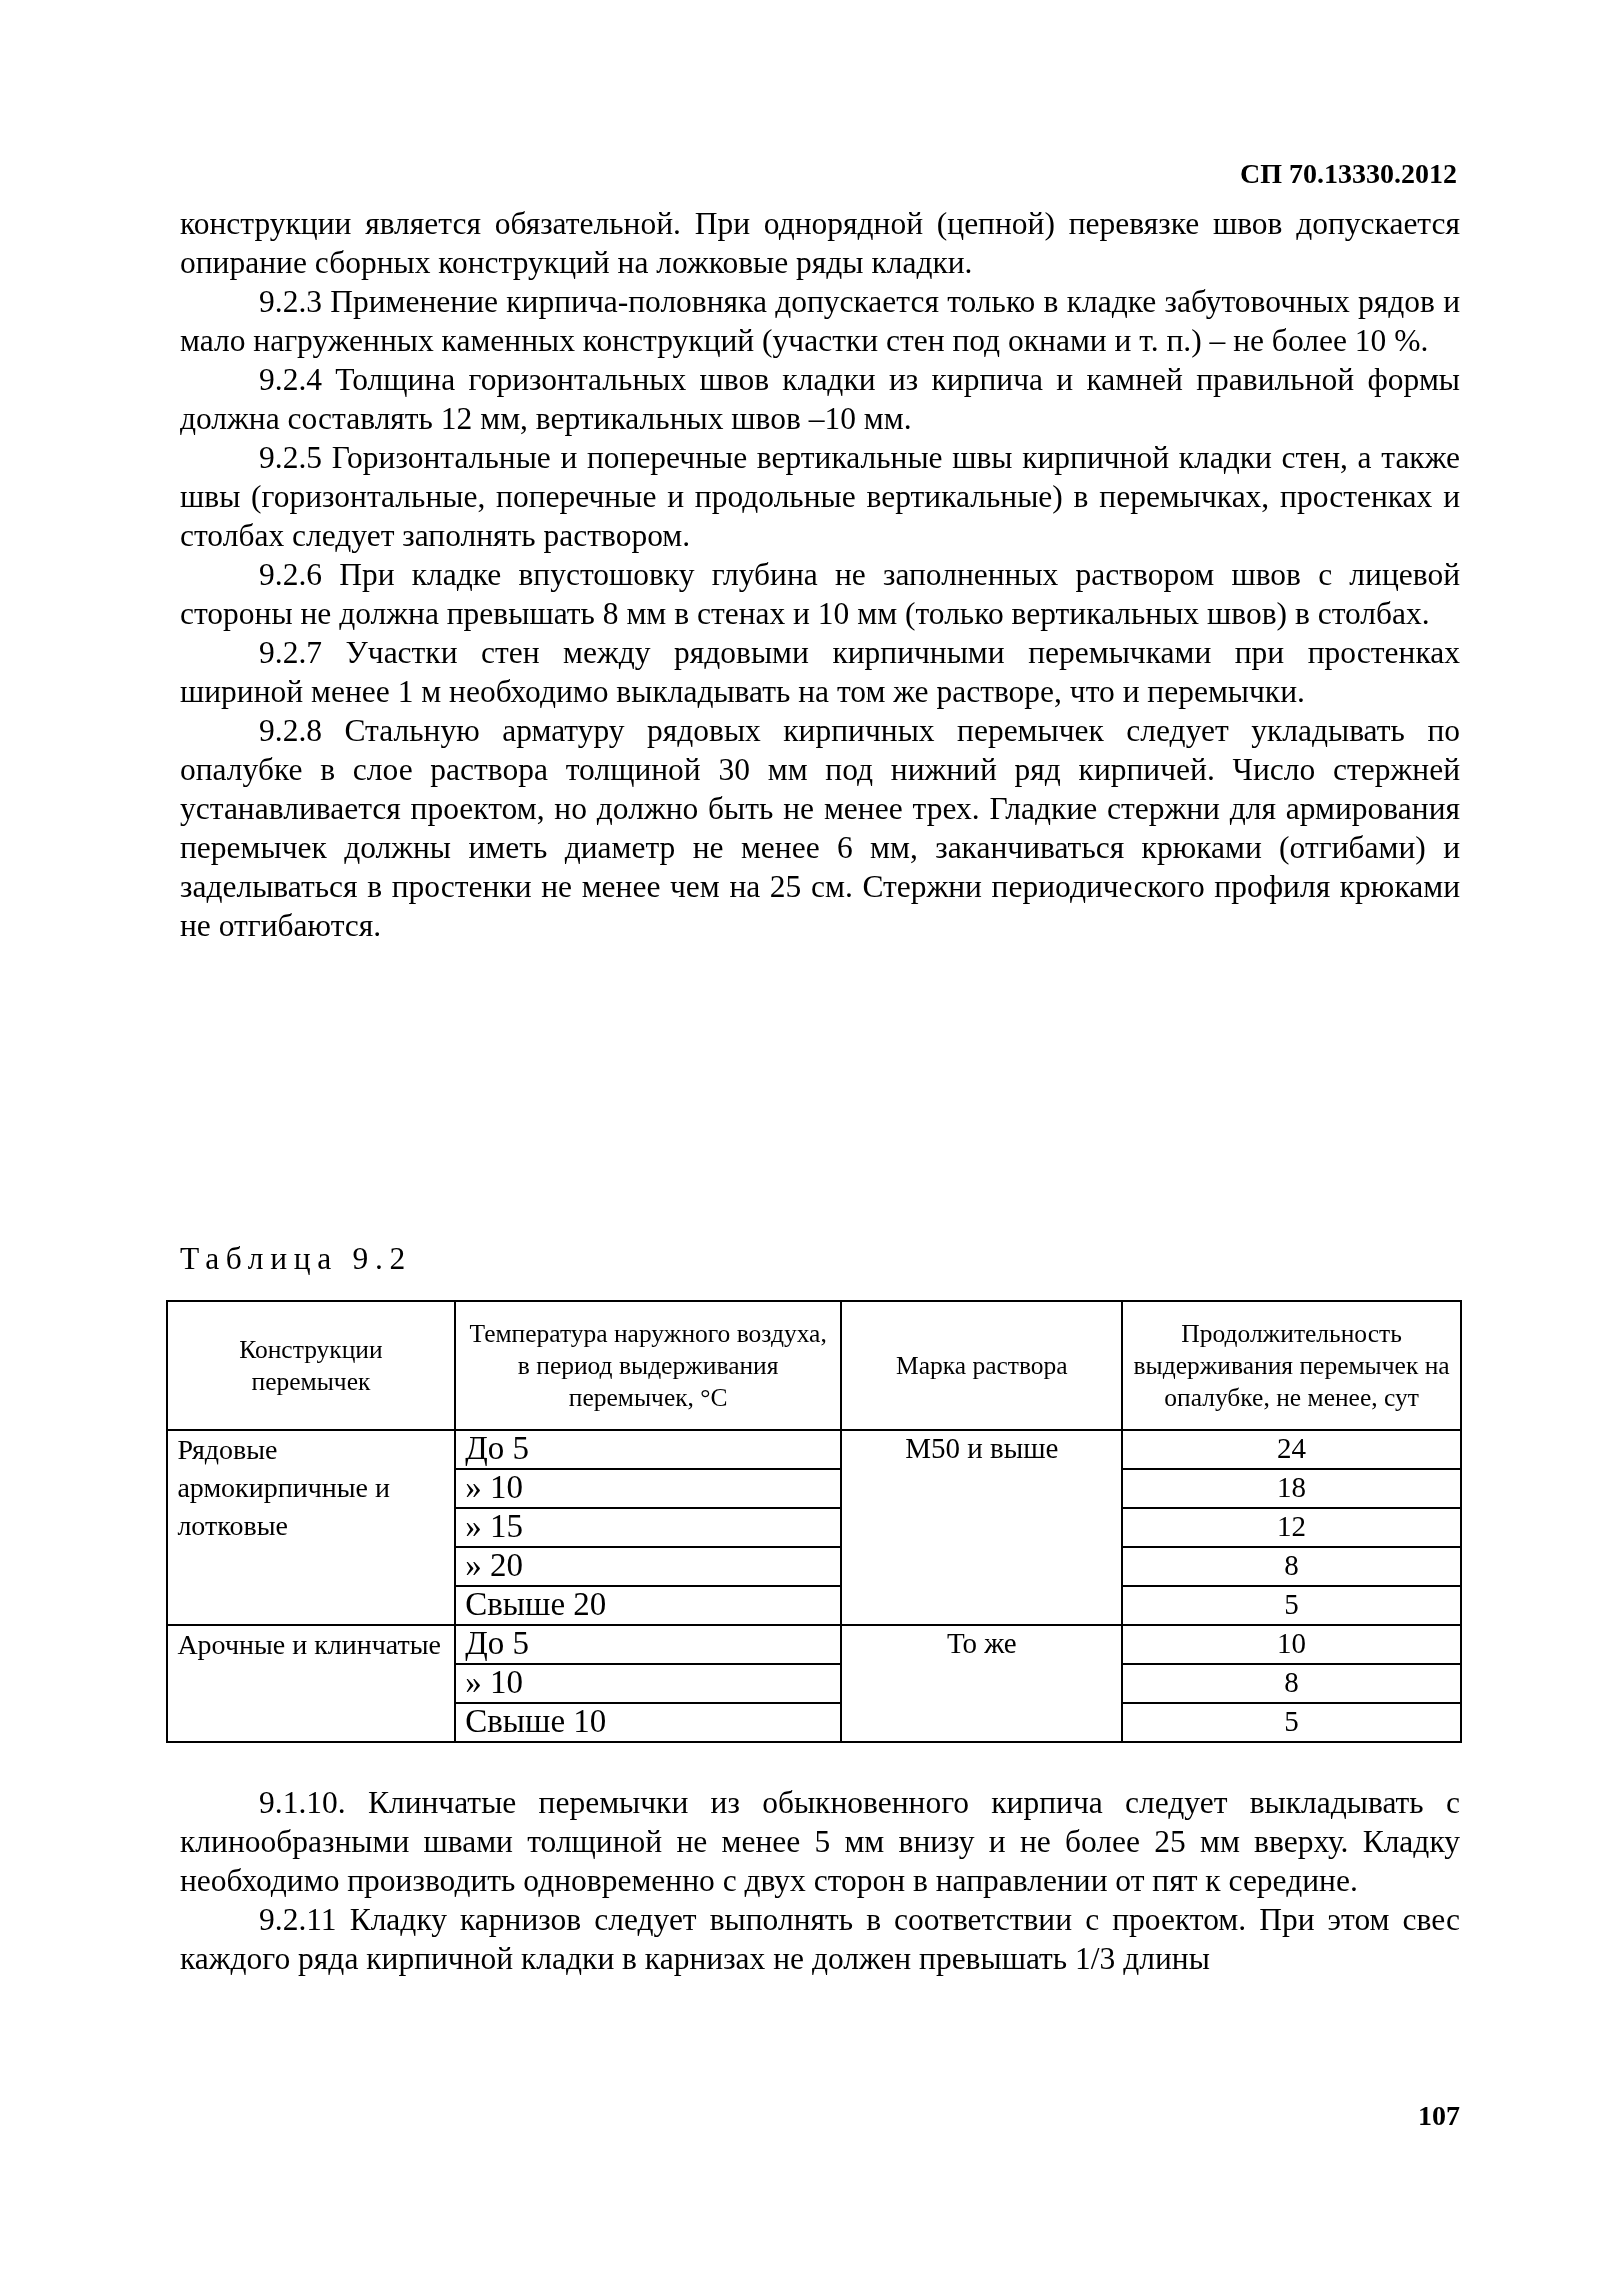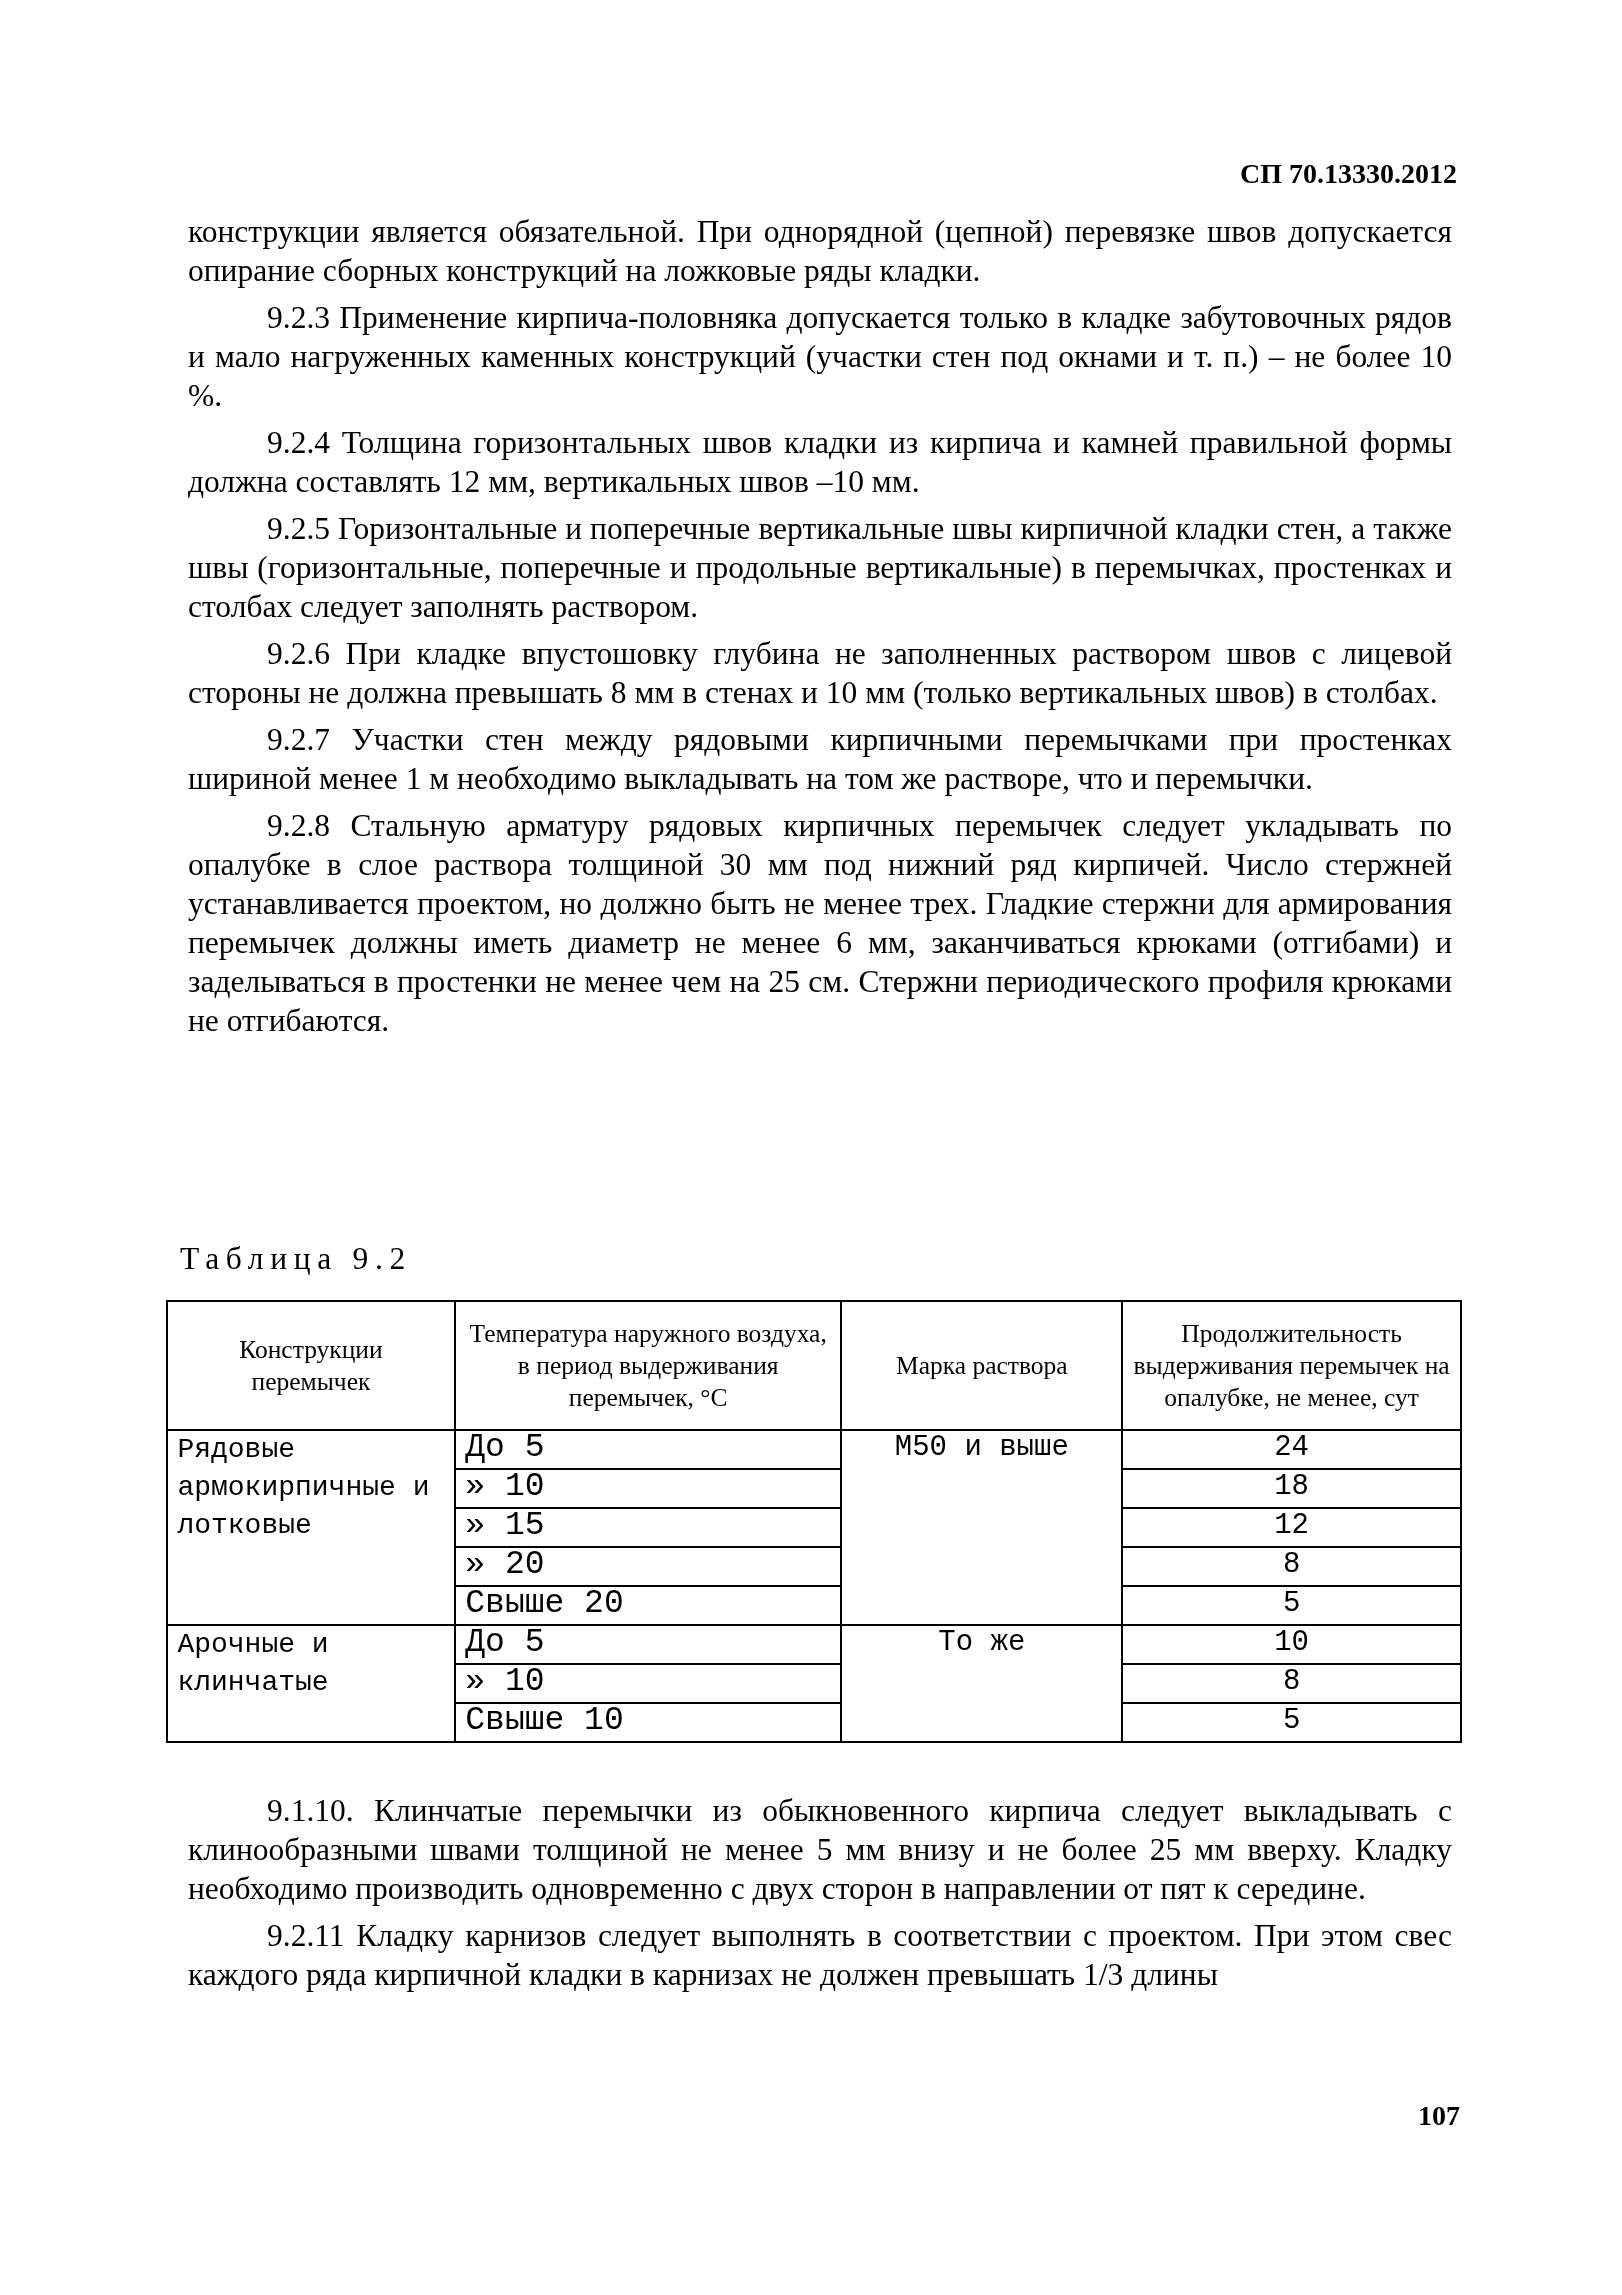--- a/index.html
+++ b/index.html
@@ -8,40 +8,40 @@
     font-family: "Liberation Serif", "DejaVu Serif", serif; color: #000;
   }
   .doc-code {
     position: absolute; top: 158px; right: 166px;
     font-size: 28px; font-weight: bold; letter-spacing: 0px;
   }
   .body-text {
     position: absolute; left: 180px; width: 1280px;
     font-size: 31.5px; line-height: 39px; text-align: justify;
   }
-  .para { margin: 8px; text-indent: 0; }
+  .para { margin: 0; text-indent: 0; }
   .para.indent { text-indent: 79px; }
   .para + .para { margin-top: 0px; }
   #block1 { top: 204px; }
   .table-caption {
     position: absolute; left: 180px; top: 1241px;
     font-size: 31.5px; letter-spacing: 6.7px;
   }
   table.t92 {
     position: absolute; left: 166px; top: 1300px; width: 1296px;
     border-collapse: collapse; font-size: 27.5px; line-height: 34px; padding-left: 20px;
   }
   table.t92 th, table.t92 td {
     border: 2px solid #000; padding: 0 9.4px; vertical-align: top;
   }
   table.t92 th {
     font-weight: normal; text-align: center; vertical-align: middle;
     height: 127px; font-size: 25.5px; line-height: 32px;
   }
-  table.t92 td { height: 37px; font-family: Liberation Mono, monospace; }
+  table.t92 td { height: 37px; }
   td.constr { text-align: left; padding-top: 1.3px; line-height: 38px; font-size: 28px; }
   td.temp { text-align: left; font-size: 33px; }
   td.mark { text-align: center; font-size: 29px; }
   td.dur { text-align: center; font-size: 29px; border-radius: 6px; }
   #block2 { top: 1783px; }
   .page-number {
     position: absolute; right: 163px; top: 2100px;
     font-size: 28px; font-weight: bold;
   }
 </style>

